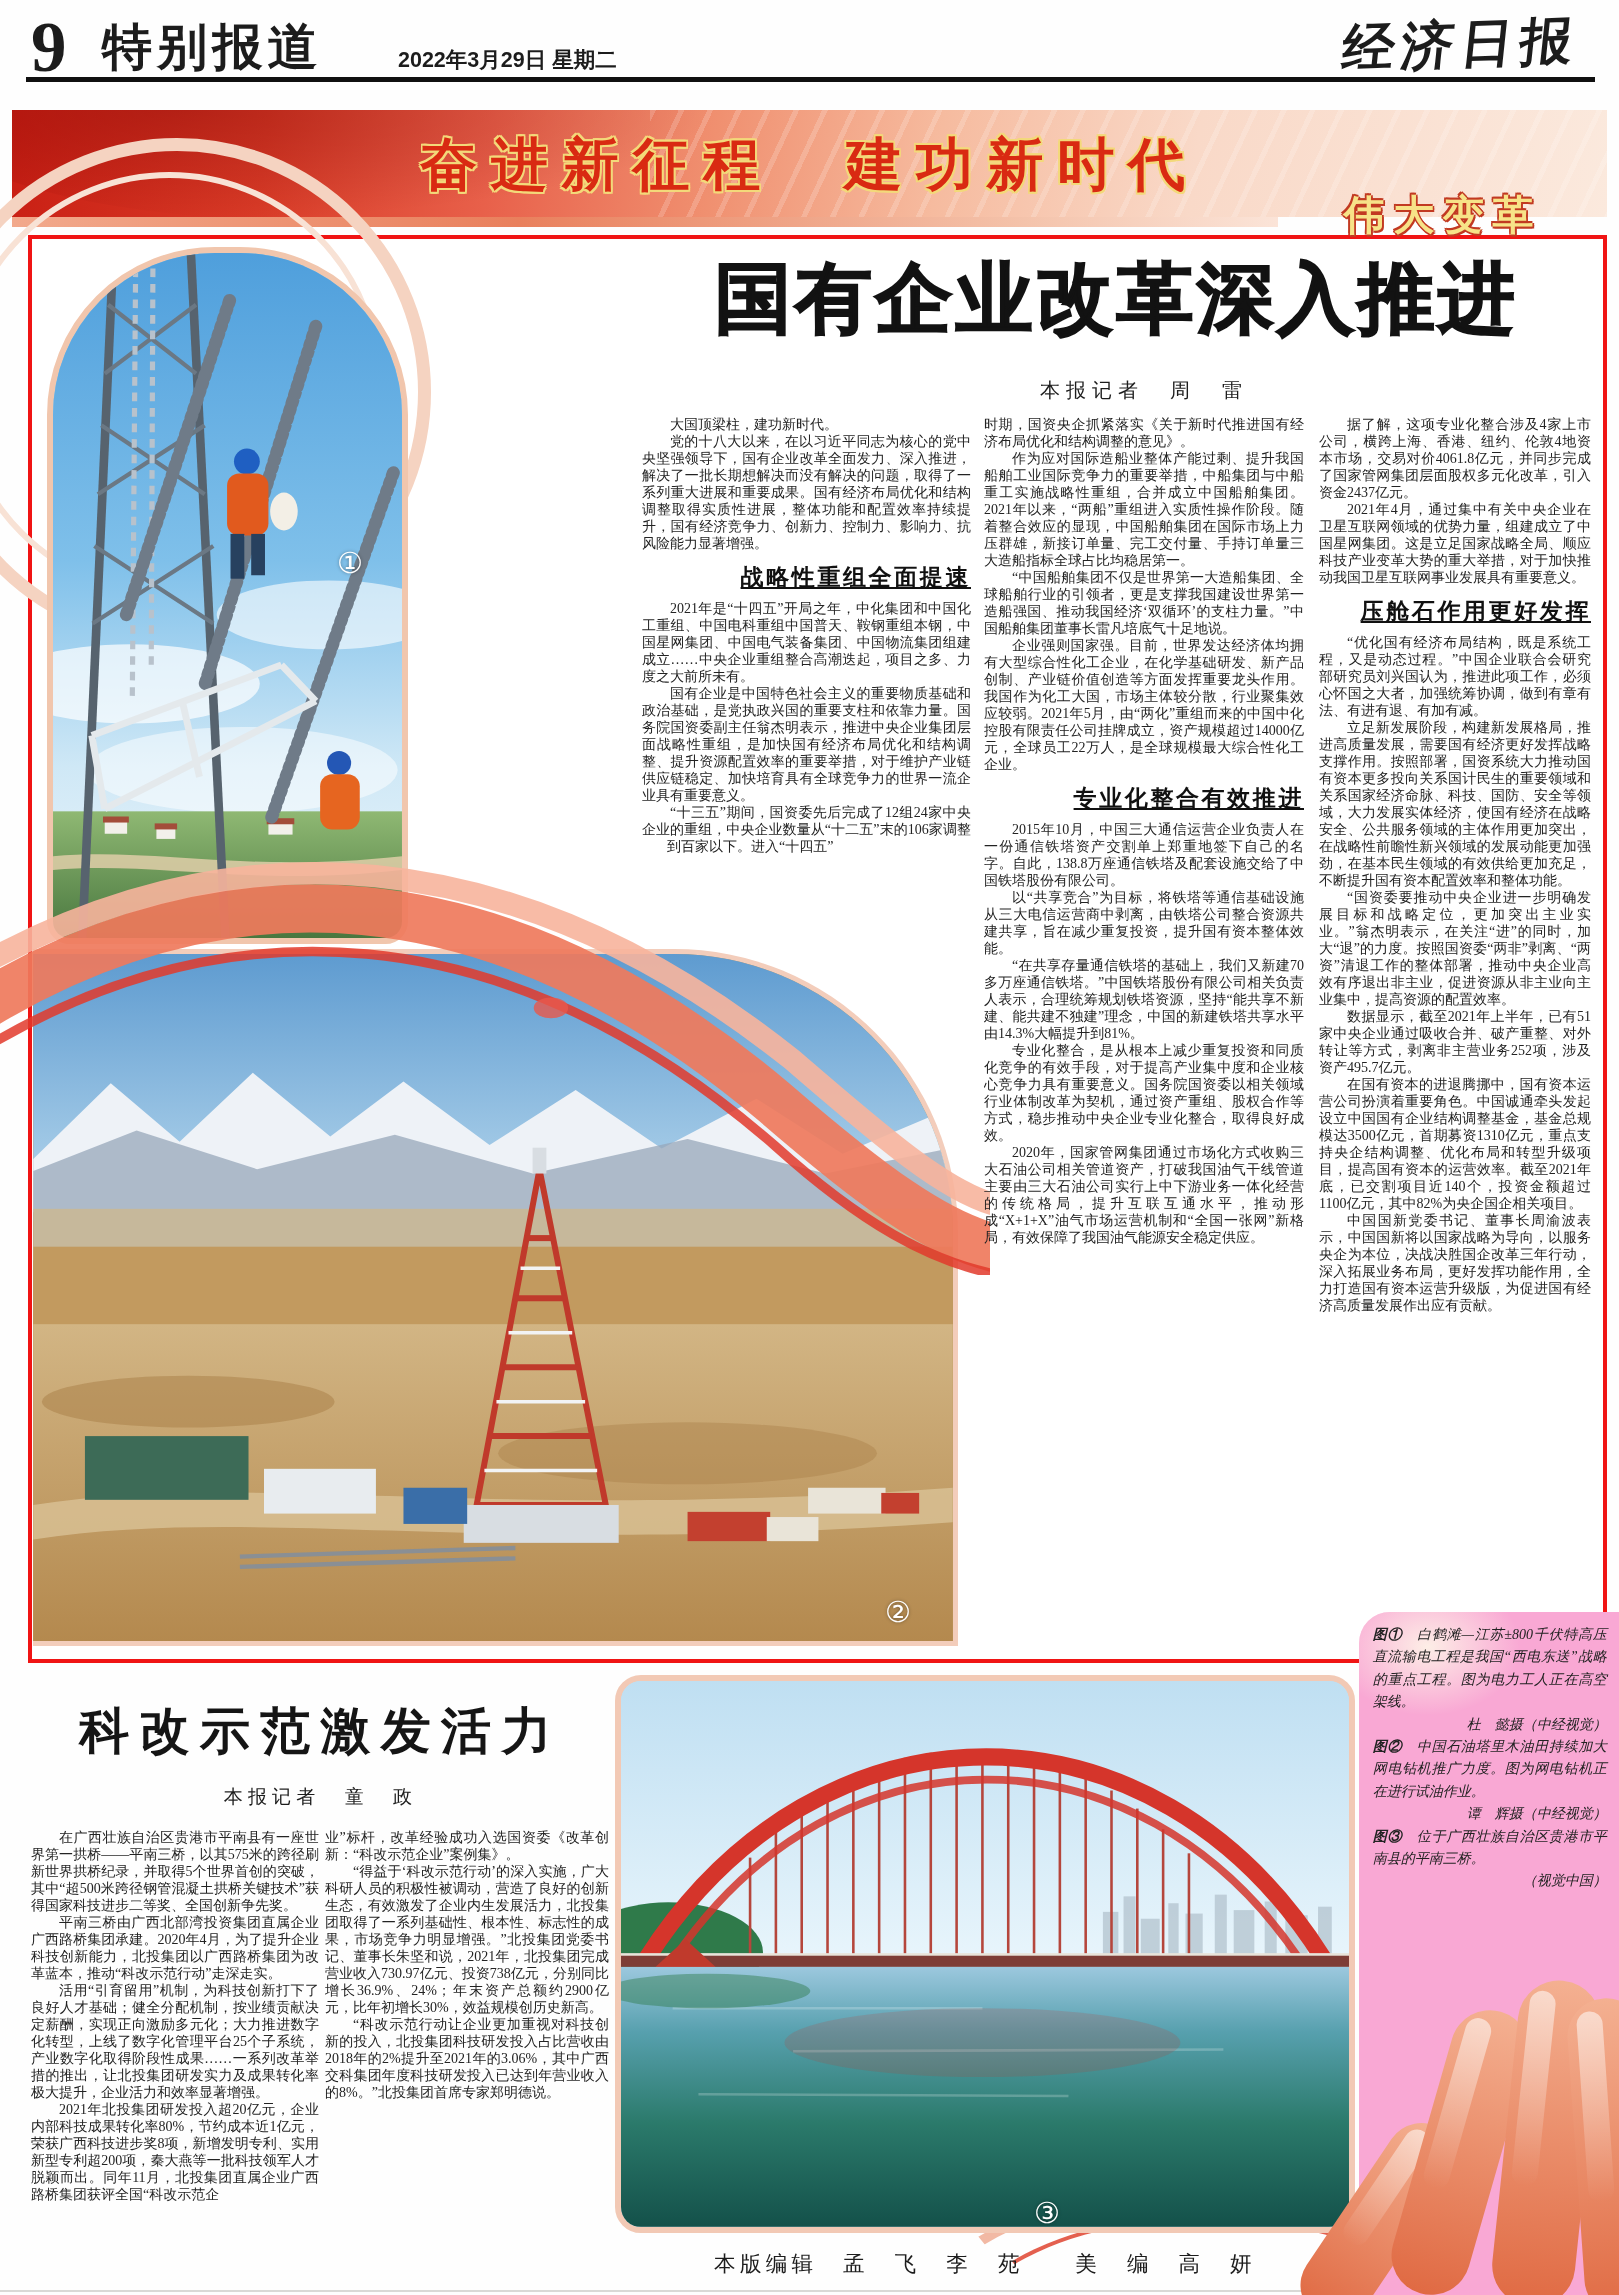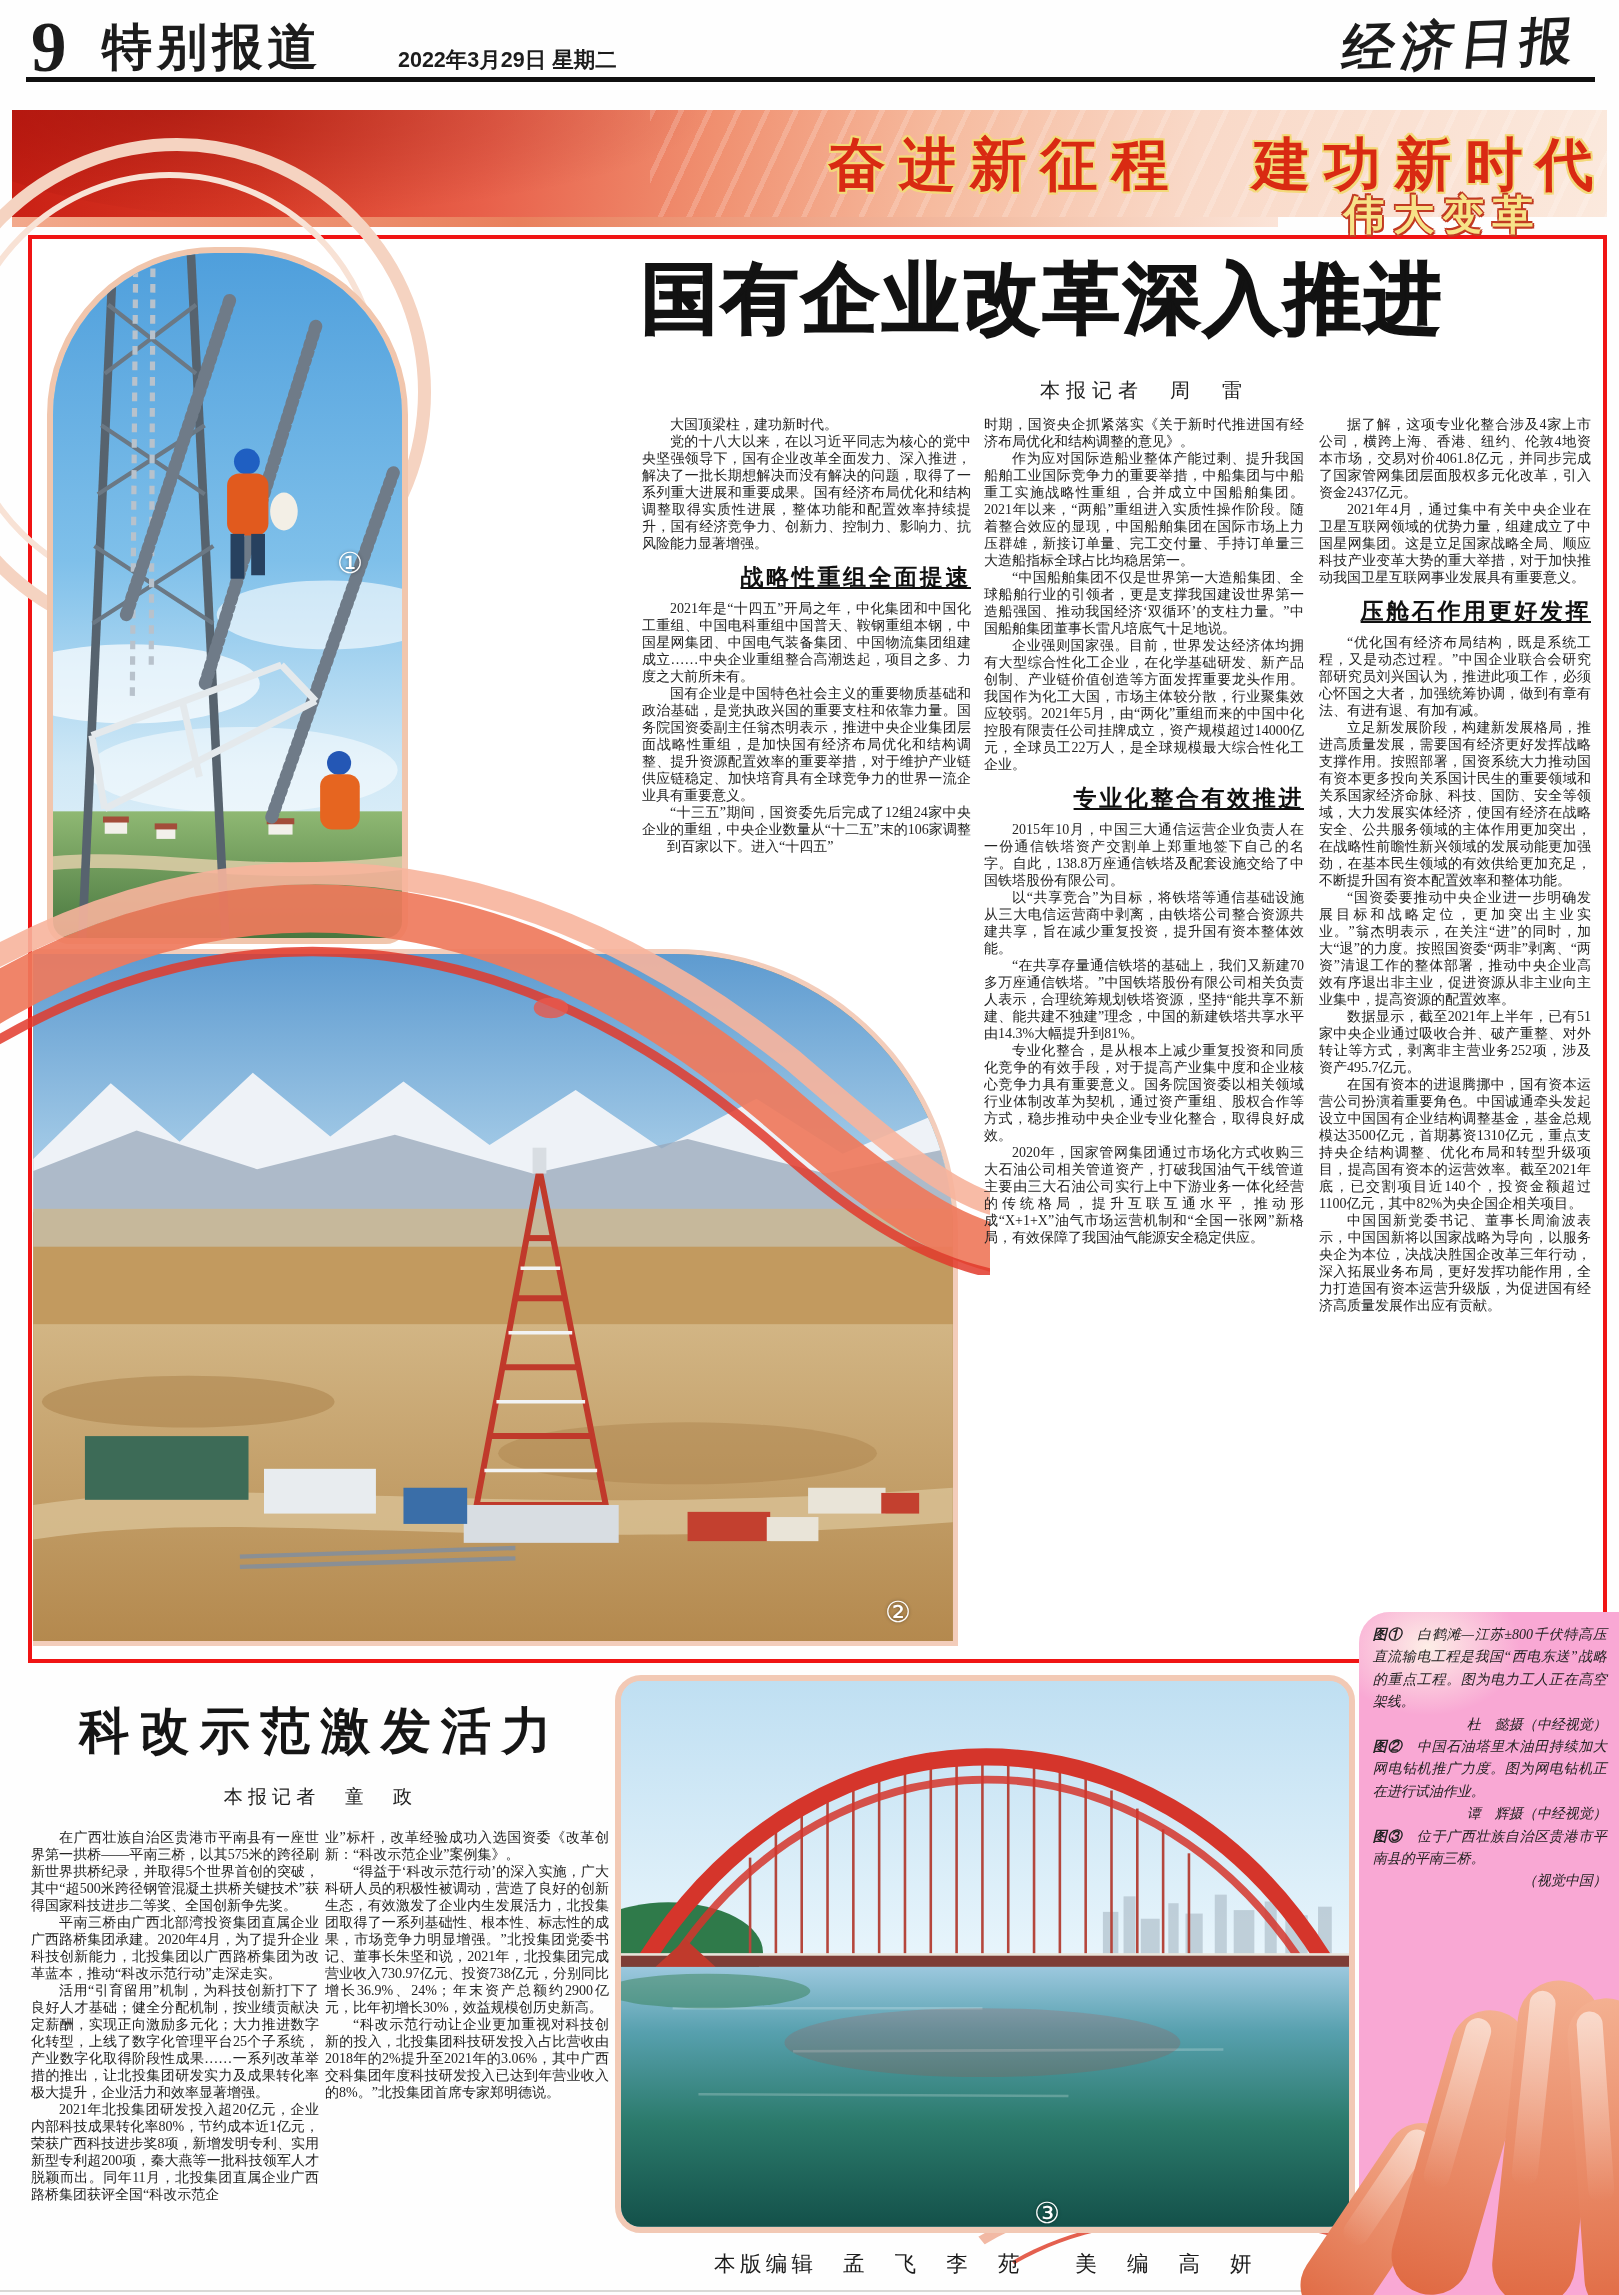--- a/index.html
+++ b/index.html
@@ -11,34 +11,34 @@
   .pub-date{position:absolute;left:398px;top:45px;font-size:21.5px;font-family:"Liberation Sans",sans-serif;font-weight:700;}
   .masthead{position:absolute;left:1343px;top:10.3px;font-size:52px;font-weight:900;letter-spacing:6.9px;transform:skewX(-8deg) rotate(-2deg);}
   .header-rule{position:absolute;left:26px;top:77px;width:1569px;height:5.2px;background:#101010;}
   
   .banner{position:absolute;left:12px;top:110px;width:1595px;height:107px;overflow:hidden;
     background:linear-gradient(97deg,#c91f14 0%,#d93b27 16%,#e8604a 30%,#f09070 44%,#f6bb9f 58%,#f9d9c8 74%,#fbe9dd 100%);}
   .banner::before{content:"";position:absolute;left:-69px;top:-77px;width:775px;height:189px;border-radius:50%;
     background:radial-gradient(ellipse at 30% 40%,rgba(120,0,0,.35),rgba(255,255,255,0) 70%);}
   .banner::after{content:"";position:absolute;right:0;top:0;width:60%;height:100%;
     background:repeating-linear-gradient(115deg,rgba(255,255,255,.18) 0 5.2px,rgba(255,255,255,0) 5.2px 26px);}
-  .banner-title{position:absolute;left:0;top:17px;width:100%;text-align:right;z-index:2;
+  .banner-title{position:absolute;left:0;top:17px;width:100%;text-align:center;z-index:2;
     font-family:Liberation Sans, sans-serif;font-weight:900;font-size:57px;letter-spacing:13.8px;color:#d92a12;
     text-shadow:1.7px 0 0 #f3d97a,-1.7px 0 0 #f3d97a,0 1.7px 0 #f3d97a,0 -1.7px 0 #f3d97a,1.7px 1.7px 0 #f3d97a,-1.7px -1.7px 0 #f3d97a,1.7px -1.7px 0 #f3d97a,-1.7px 1.7px 0 #f3d97a;}
   .banner-strip{position:absolute;left:12px;top:217px;width:1266px;height:10.3px;
     background:linear-gradient(90deg,#f2a98c,#e9805d 40%,#f4c3ab 80%,#fbe4d8);}
   .banner-badge{position:absolute;left:1273px;top:188px;width:340px;text-align:center;z-index:6;
     font-family:"Liberation Sans",sans-serif;font-weight:900;font-size:41px;letter-spacing:8.6px;color:#f7e388;
     text-shadow:1.7px 0 0 #c23a22,-1.7px 0 0 #c23a22,0 1.7px 0 #c23a22,0 -1.7px 0 #c23a22,1.7px 1.7px 0 #c23a22,-1.7px -1.7px 0 #c23a22;}
   
   .main-block{position:absolute;left:28px;top:235px;width:1571px;height:1420px;border:4.3px solid #f01414;background:#fff;z-index:1;}
   .right-border-ext{position:absolute;left:1599px;top:1655px;width:4.3px;height:41px;background:#f01414;z-index:1;}
   .deco-ring{position:absolute;left:-77px;top:138px;width:482px;height:482px;border:13.8px solid #f5d3c1;border-radius:50%;z-index:1;}
   .deco-ring2{position:absolute;left:-43px;top:172px;width:413px;height:413px;border:6px solid #f8e2d5;border-radius:50%;z-index:1;}
-  .main-title{position:absolute;left:641px;top:248px;width:951px;text-align:left;z-index:5;
+  .main-title{position:absolute;left:641px;top:248px;width:951px;text-align:center;z-index:5;
     font-family:"Liberation Sans","DejaVu Sans",sans-serif;font-weight:900;font-size:77px;letter-spacing:3.4px;color:#121212;
     -webkit-text-stroke:1.7px #121212;}
   .byline1{position:absolute;left:984px;top:377px;width:320px;text-align:center;font-size:20px;letter-spacing:6px;z-index:5;}
   
   .photo1{position:absolute;left:47px;top:247px;width:349px;height:685px;border:6.9px solid #f1c6ad;
     border-radius:168px 168px 22.4px 22.4px;overflow:hidden;z-index:2;background:#7fc0ea;}
   .photo2{position:absolute;left:33px;top:949px;width:920px;height:687px;border:5.2px solid #f3cdbb;border-left:none;
     border-radius:0 284px 0 0;overflow:hidden;z-index:2;background:#c29a5f;}
   .photo3{position:absolute;left:615px;top:1675px;width:728px;height:546px;border:6px solid #f2c9b5;
     border-radius:26px;overflow:hidden;z-index:2;background:#bfdff2;}

